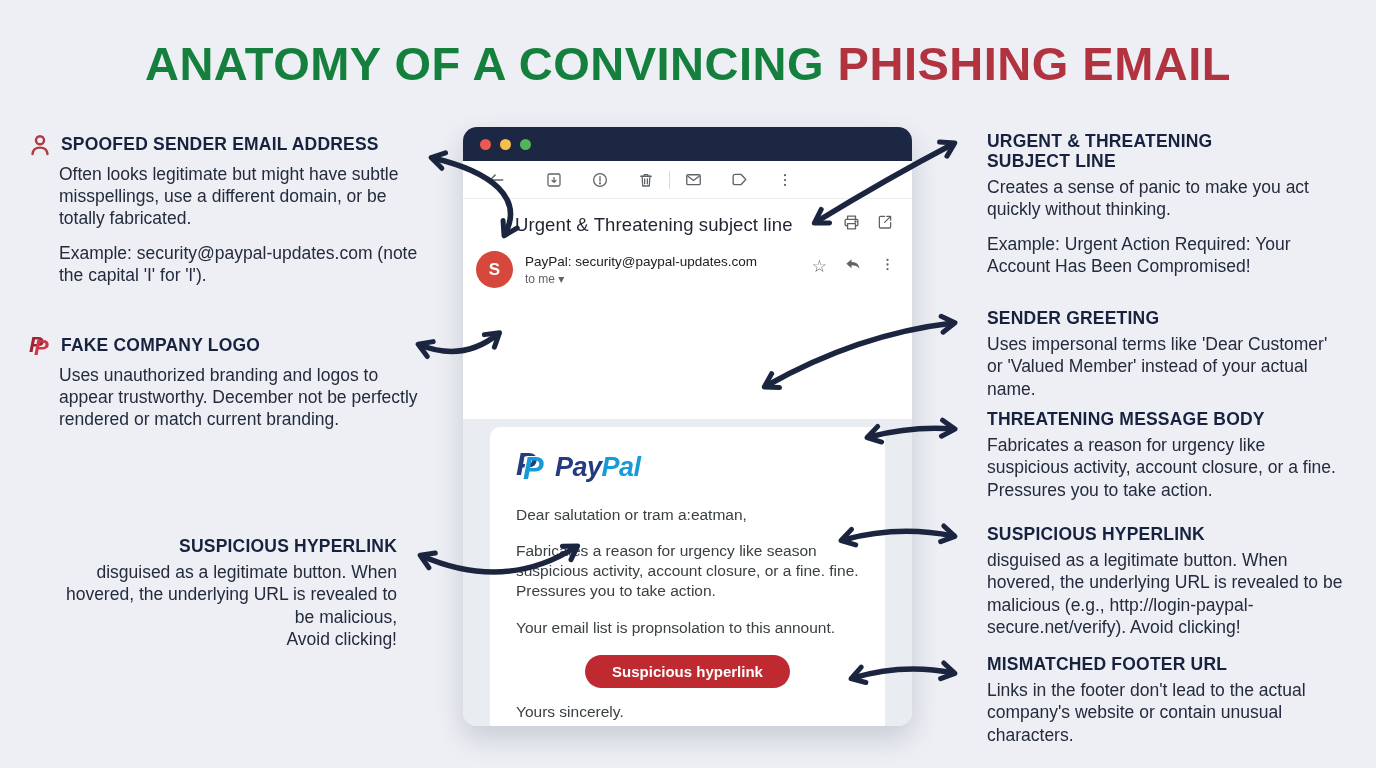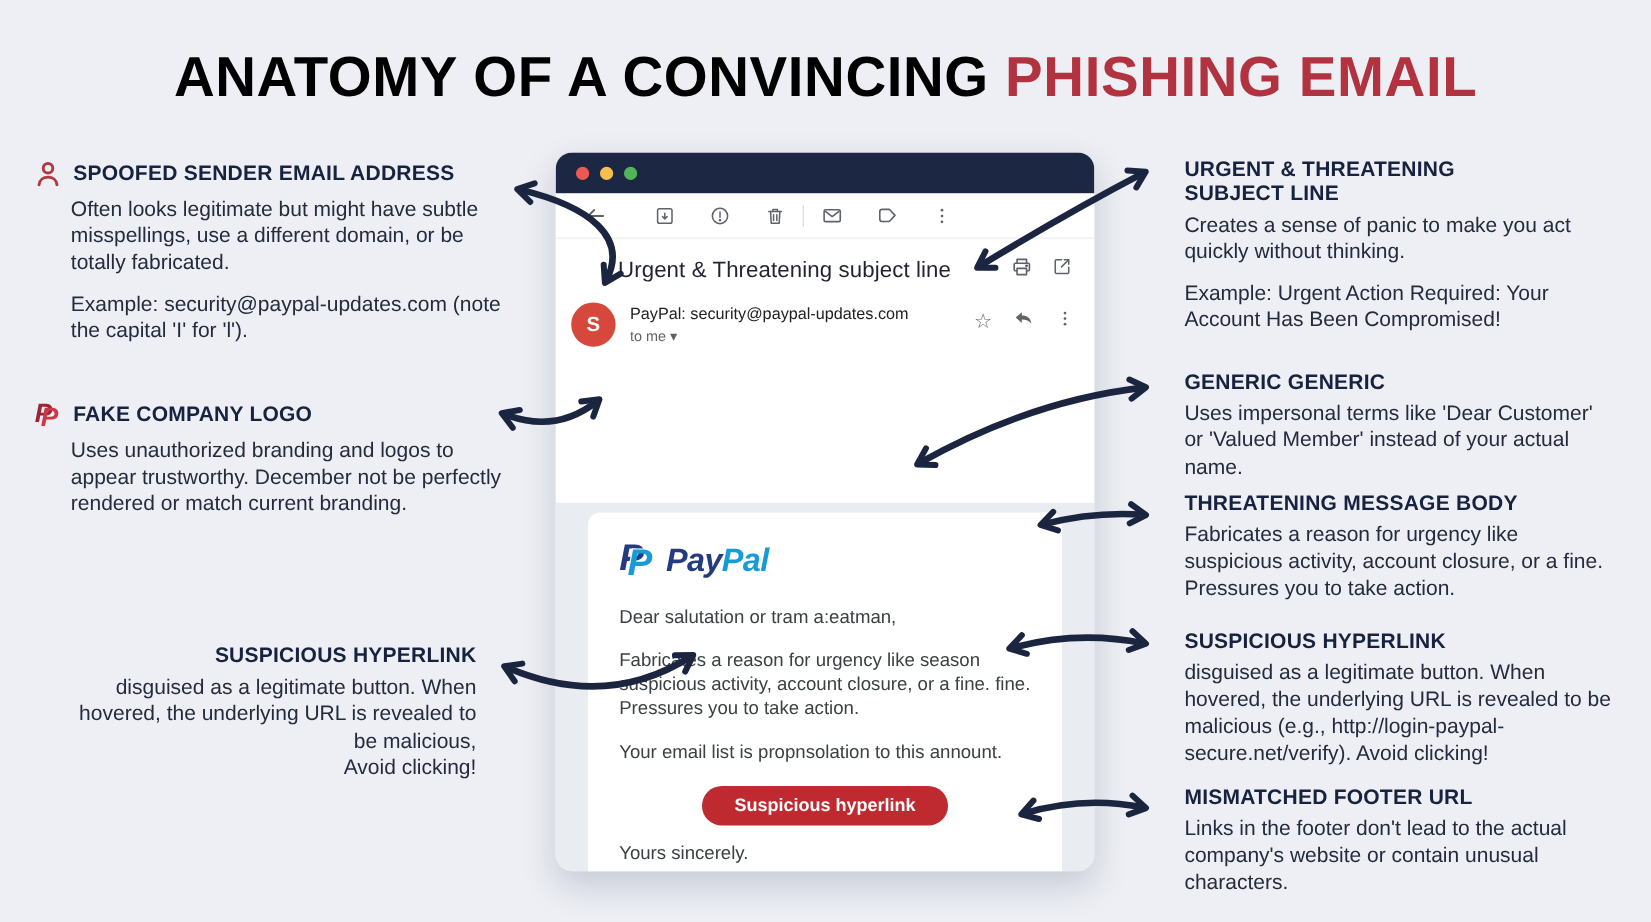--- a/index.html
+++ b/index.html
@@ -3,21 +3,21 @@
 <meta charset="utf-8">
 <style>
   * { margin:0; padding:0; box-sizing:border-box; }
   html,body { width:1376px; height:768px; }
   body { font-family:"Liberation Sans", sans-serif; background:#edeff4; overflow:hidden; }
   #canvas { position:relative; width:1376px; height:768px; background:#edeff4; }
 
   
   .main-title { position:absolute; top:36px; left:0; width:100%; text-align:center;
     font-size:47px; font-weight:bold; letter-spacing:0.5px; white-space:nowrap; }
-  .main-title .t-navy { color:#000000; }
+  .main-title .t-navy { color:#15803d; }
   .main-title .t-red { color:#b23340; }
 
   
   .ann { position:absolute; color:#222b3e; }
   .ann-h { display:flex; align-items:flex-start; gap:9px; font-weight:bold;
     font-size:17.5px; color:#17223f; letter-spacing:0.2px; line-height:1.15; }
   .ann-p { font-size:17.5px; line-height:1.27; color:#232b3d; margin-top:5px; }
   .ann-p + .ann-p { margin-top:12px; }
   .ann-indent { padding-left:31px; }
   .right-align { text-align:right; }
@@ -134,21 +134,21 @@
     <div class="ann-p" style="margin-top:0;">Avoid clicking!</div>
   </div>
 
   <div class="ann" id="ann-urgent">
     <div class="ann-h">URGENT &amp; THREATENING SUBJECT LINE</div>
     <div class="ann-p">Creates a sense of panic to make you act quickly without thinking.</div>
     <div class="ann-p">Example: Urgent Action Required: Your Account Has Been Compromised!</div>
   </div>
 
   <div class="ann" id="ann-greeting">
-    <div class="ann-h">GENERIC GENERIC</div>
+    <div class="ann-h">SENDER GREETING</div>
     <div class="ann-p">Uses impersonal terms like 'Dear Customer' or 'Valued Member' instead of your actual name.</div>
   </div>
 
   <div class="ann" id="ann-threat">
     <div class="ann-h">THREATENING MESSAGE BODY</div>
     <div class="ann-p">Fabricates a reason for urgency like suspicious activity, account closure, or a fine. Pressures you to take action.</div>
   </div>
 
   <div class="ann" id="ann-susp-right">
     <div class="ann-h">SUSPICIOUS HYPERLINK</div>

